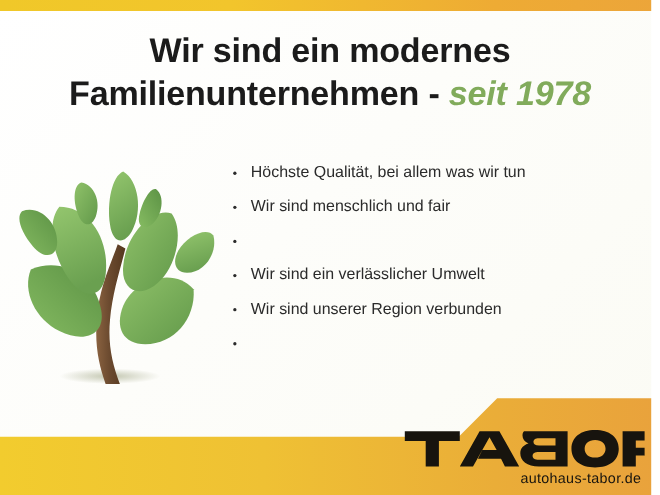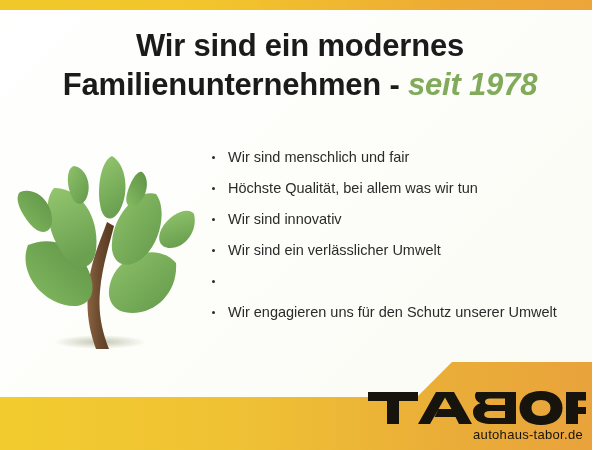--- a/index.html
+++ b/index.html
@@ -175,26 +175,26 @@
 
       <path d="M104 6 C 118 14, 122 42, 112 60 C 104 74, 94 70, 92 54 C 89 34, 94 10, 104 6 Z" fill="url(#lf3)"></path>
 
       <path d="M66 16 C 78 18, 84 34, 79 47 C 75 57, 67 56, 63 45 C 58 32, 59 18, 66 16 Z" fill="url(#lf1)"></path>
 
       <path d="M134 22 C 142 28, 140 46, 130 54 C 122 60, 116 55, 119 44 C 122 32, 129 20, 134 22 Z" fill="url(#lf2)"></path>
     </svg>
   </div>
 
   <ul class="bullets">
+    <li><span class="dot"></span><span>Höchste Qualität, bei allem was wir tun</span></li>
     <li><span class="dot"></span><span>Wir sind menschlich und fair</span></li>
-    <li><span class="dot"></span><span>Höchste Qualität, bei allem was wir tun</span></li>
-    <li><span class="dot"></span><span>Wir sind innovativ</span></li>
+    <li><span class="dot"></span></li>
     <li><span class="dot"></span><span>Wir sind ein verlässlicher Umwelt</span></li>
+    <li><span class="dot"></span><span>Wir sind unserer Region verbunden</span></li>
     <li><span class="dot"></span></li>
-    <li><span class="dot"></span><span>Wir engagieren uns für den Schutz unserer Umwelt</span></li>
   </ul>
 
   <div class="band">
     <svg viewBox="0 0 600 90" width="600" height="90" preserveAspectRatio="none" xmlns="http://www.w3.org/2000/svg">
       <defs>
         <linearGradient id="bandg" x1="0" y1="0" x2="1" y2="0">
           <stop offset="0%" stop-color="#f2cc2e"></stop>
           <stop offset="40%" stop-color="#efc134"></stop>
           <stop offset="75%" stop-color="#eaad38"></stop>
           <stop offset="100%" stop-color="#e9a23c"></stop>

